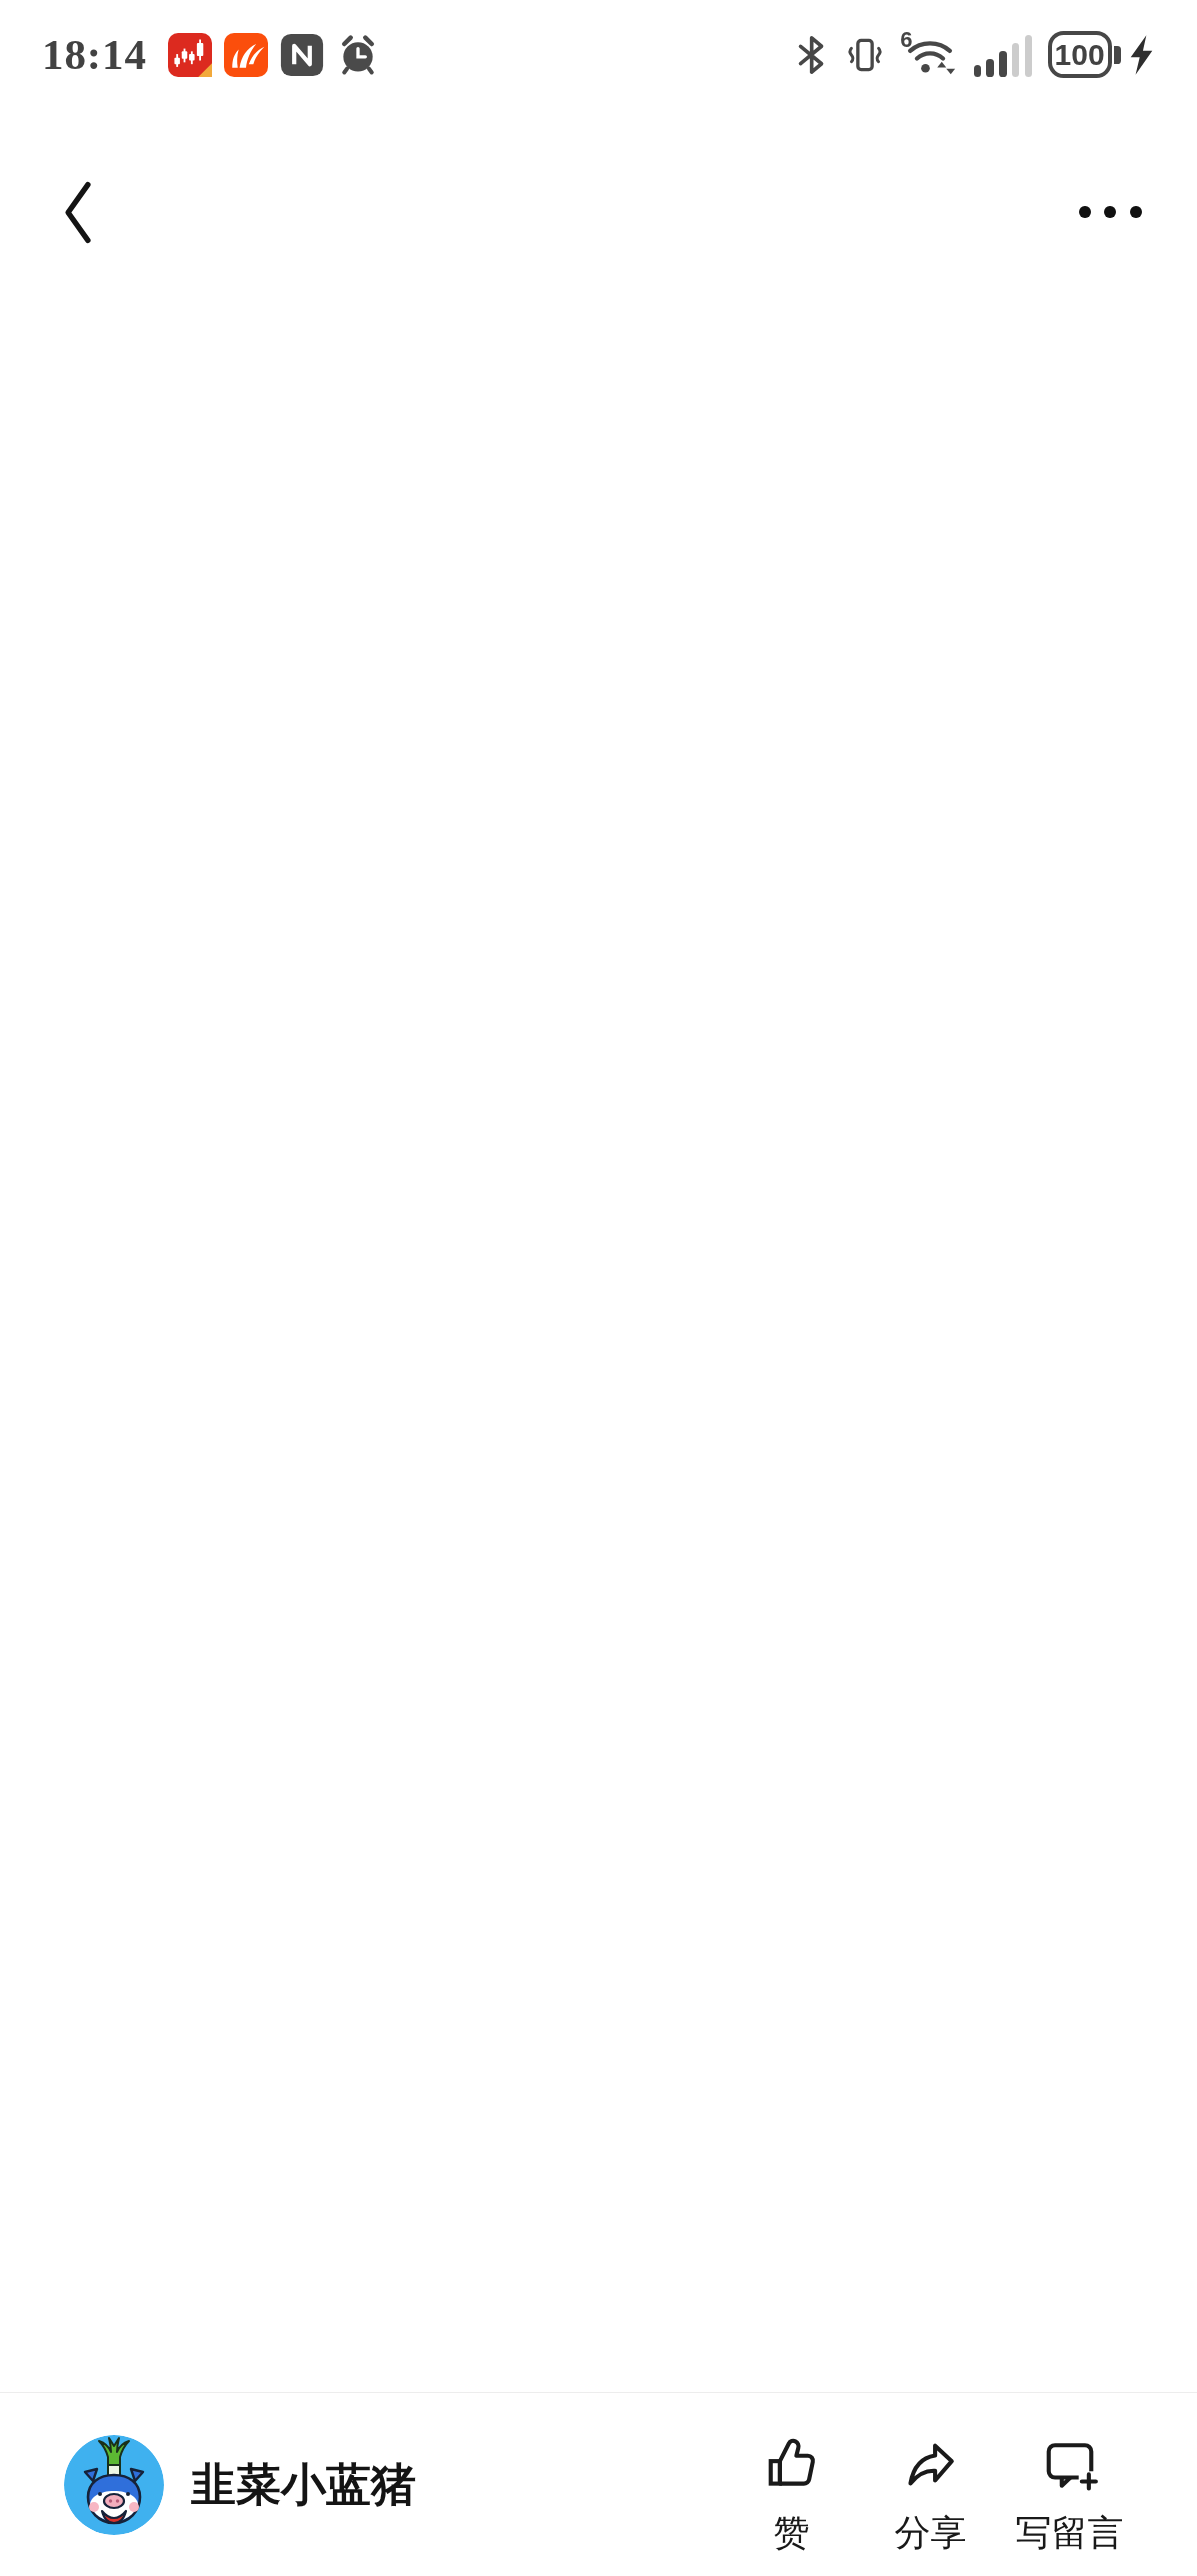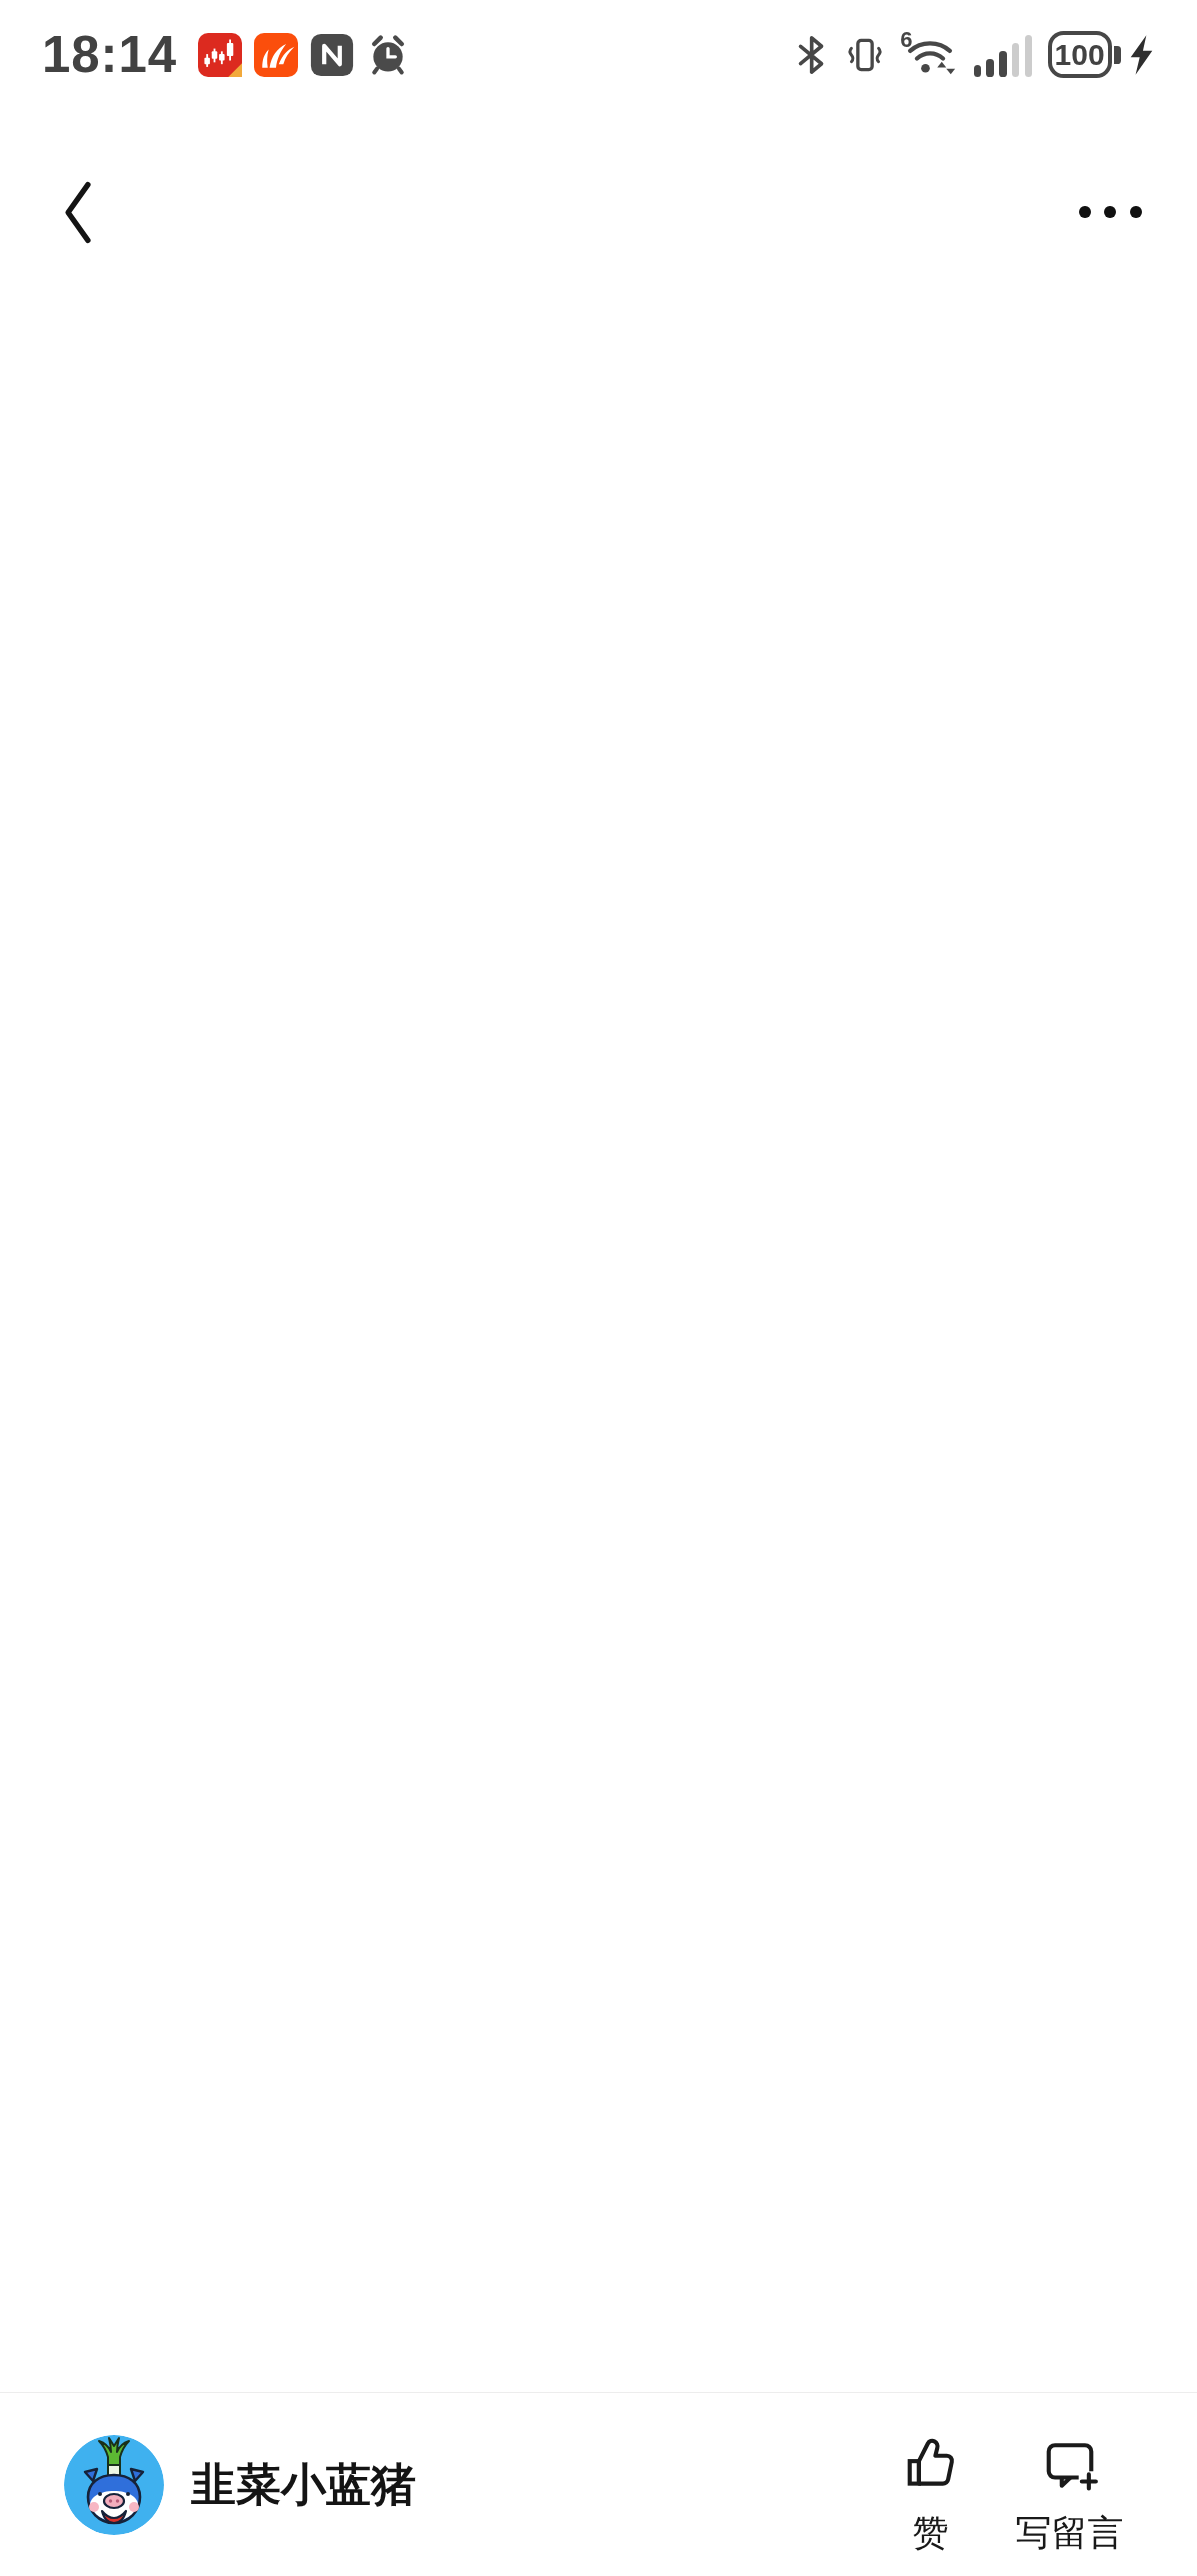--- a/index.html
+++ b/index.html
@@ -10,21 +10,21 @@
 
   
   .status-bar {
     position: absolute; top: 0; left: 0; right: 0; height: 100px;
     display: flex; align-items: center; justify-content: space-between;
     padding: 9px 42px 0 42px; color: #454545;
   }
   .sb-left, .sb-right { display: flex; align-items: center; }
   .sb-left { gap: 12px; }
   .sb-right { gap: 15.5px; }
-  .sb-time { font-size: 51px; font-weight: 600; color: #424242; letter-spacing: 0.9px; margin-right: 9px; }
+  .sb-time { font-size: 43px; font-weight: 600; color: #424242; letter-spacing: 0.9px; margin-right: 9px; font-family: Liberation Serif, serif; }
   .app-ic { width: 44px; height: 44px; display: block; }
   .sys-ic { display: block; }
   .wifi-wrap { position: relative; width: 56px; height: 47px; }
   .wifi-wrap .wifi-six {
     position: absolute; top: -3.6px; left: -1.8px; font-size: 22px; font-weight: 700; color: #454545;
   }
   .signal { display: flex; align-items: flex-end; gap: 5.5px; height: 44px; }
   .signal i { display: block; width: 7.3px; border-radius: 3.6px; background: #474747; }
   .signal i:nth-child(1){ height: 12px; }
   .signal i:nth-child(2){ height: 18px; }
@@ -213,20 +213,28 @@
       <div class="action">
         <span class="ic">
           <svg width="58" height="58" viewBox="0 0 24 24">
             <path d="M7 10.4l3.7-7.3c.5-1 1.7-1.4 2.7-.9 1 .5 1.5 1.7 1.2 2.8L13.8 8.2h4.8c1.3 0 2.3 1.2 2 2.5l-1.5 7.2c-.2 1-1.1 1.8-2.2 1.8H7z" stroke="#1a1a1a" stroke-width="1.7" fill="none" stroke-linejoin="round"></path>
             <rect x="3.2" y="10.4" width="3.8" height="9.3" stroke="#1a1a1a" stroke-width="1.7" fill="none"></rect>
           </svg>
         </span>
         <span class="lbl">赞</span>
       </div>
 
+      <div class="action">
+        <span class="ic">
+          <svg width="58" height="58" viewBox="0 0 24 24">
+            <path d="M20.6 10.4L13.7 4v4.1C8.3 8.9 4.7 12.9 3.5 19.6c2.9-3.6 6.2-5.4 10.2-5.2v4z" stroke="#1a1a1a" stroke-width="1.7" fill="none" stroke-linejoin="round"></path>
+          </svg>
+        </span>
+        <span class="lbl">分享</span>
+      </div>
 
 
       <div class="action">
         <span class="ic">
           <svg width="58" height="58" viewBox="0 0 24 24">
             <rect x="3.2" y="3.8" width="17.6" height="13.4" rx="2.6" stroke="#1a1a1a" stroke-width="1.7" fill="none"></rect>
             <path d="M8.6 17.2v3.4l3.6-3.4" stroke="#1a1a1a" stroke-width="1.7" fill="none" stroke-linejoin="round"></path>
             <rect x="15.6" y="14.6" width="8.4" height="8.4" fill="#ffffff"></rect>
             <path d="M16.9 18.8h5.8M19.8 15.9v5.8" stroke="#1a1a1a" stroke-width="1.7" stroke-linecap="round"></path>
           </svg>

